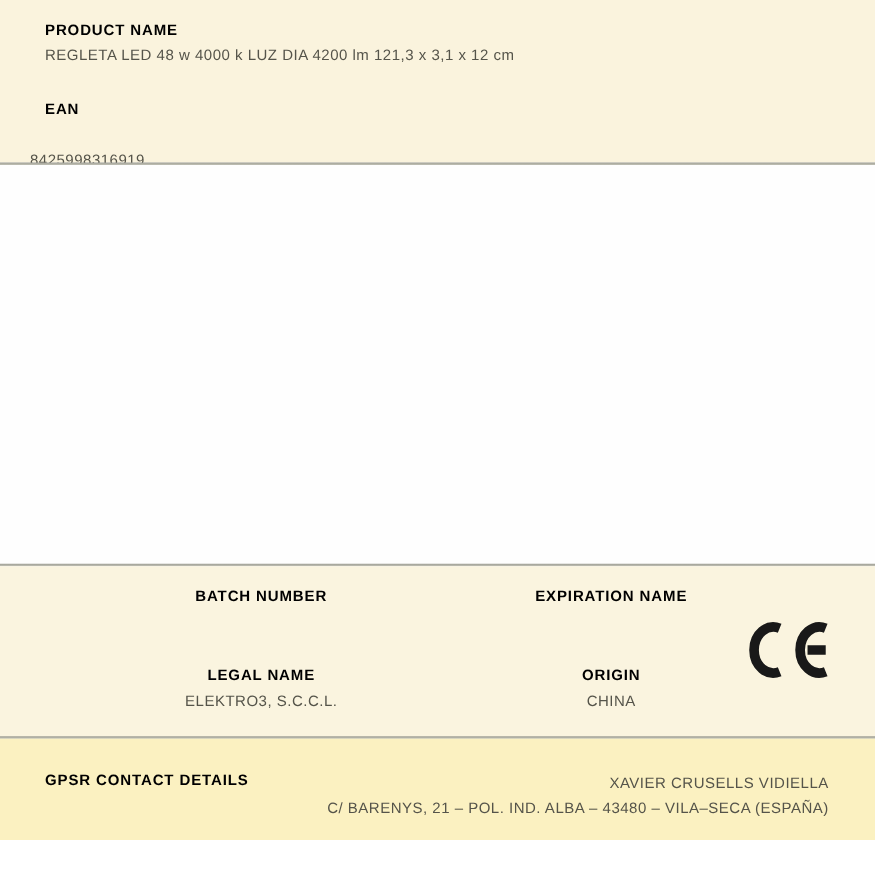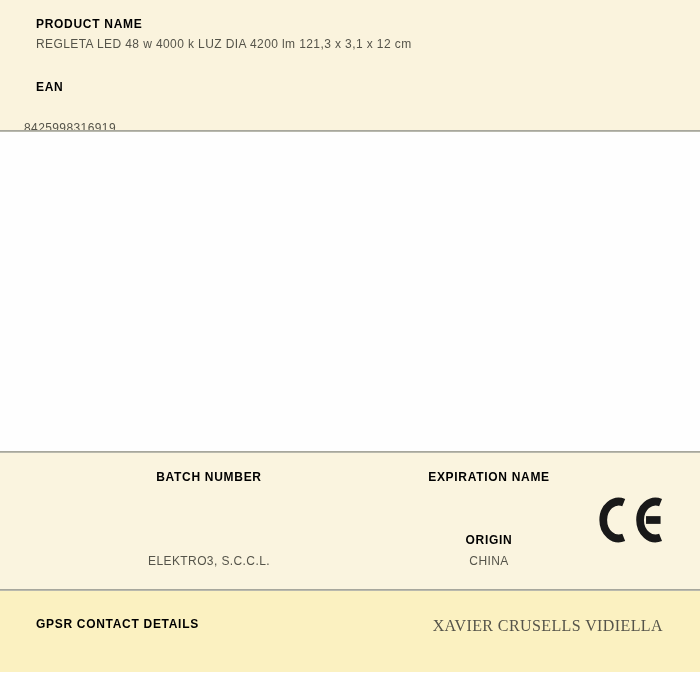--- a/index.html
+++ b/index.html
@@ -73,26 +73,25 @@
     height: 48px;
   }
 
   
   .gpsr-label { left: 36px; top: 26px; }
   .contact-block {
     position: absolute;
     right: 37px;
     top: 25px;
     text-align: right;
-    font-size: 16px;
+    font-size: 12px;
     letter-spacing: 0.4px;
     color: #55544A;
     line-height: 20px;
     white-space: nowrap;
-    font-family: Liberation Serif, serif;
   }
 </style>
 </head>
 <body>
 
 <div id="sheet">
 
   <div class="sec sec-top">
     <div class="label pn-label">PRODUCT NAME</div>
     <div class="value pn-value">REGLETA LED 48 w 4000 k LUZ DIA 4200 lm 121,3 x 3,1 x 12 cm</div>
@@ -103,34 +102,36 @@
   <div class="divider div-1"></div>
 
   <div class="sec sec-image"></div>
 
   <div class="divider div-2"></div>
 
   <div class="sec sec-info">
     <div class="label col-a row-1">BATCH NUMBER</div>
     <div class="label col-b row-1">EXPIRATION NAME</div>
 
+    <div class="label col-a row-2">LEGAL NAME</div>
     <div class="label col-b row-2">ORIGIN</div>
 
     <div class="value col-a row-3">ELEKTRO3, S.C.C.L.</div>
     <div class="value col-b row-3">CHINA</div>
 
     <svg class="ce-mark" viewBox="0 0 66 48" fill="none" stroke="#191919" stroke-width="8">
       <path d="M 25.5 6 A 16 19 0 1 0 25.5 42"></path>
       <path d="M 63.5 6 A 16 19 0 1 0 63.5 42"></path>
       <line x1="48.5" y1="24" x2="63.5" y2="24"></line>
     </svg>
   </div>
 
   <div class="divider div-3"></div>
 
   <div class="sec sec-contact">
     <div class="label gpsr-label">GPSR CONTACT DETAILS</div>
     <div class="contact-block">
       <div>XAVIER CRUSELLS VIDIELLA</div>
+      <div>C/ BARENYS, 21 – POL. IND. ALBA – 43480 – VILA–SECA (ESPAÑA)</div>
     </div>
   </div>
 
 </div>
 
 </body></html>

